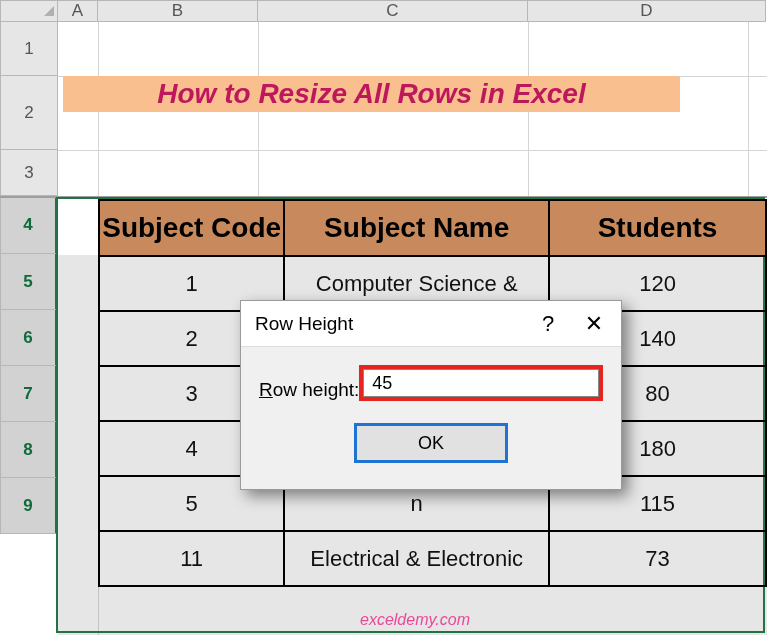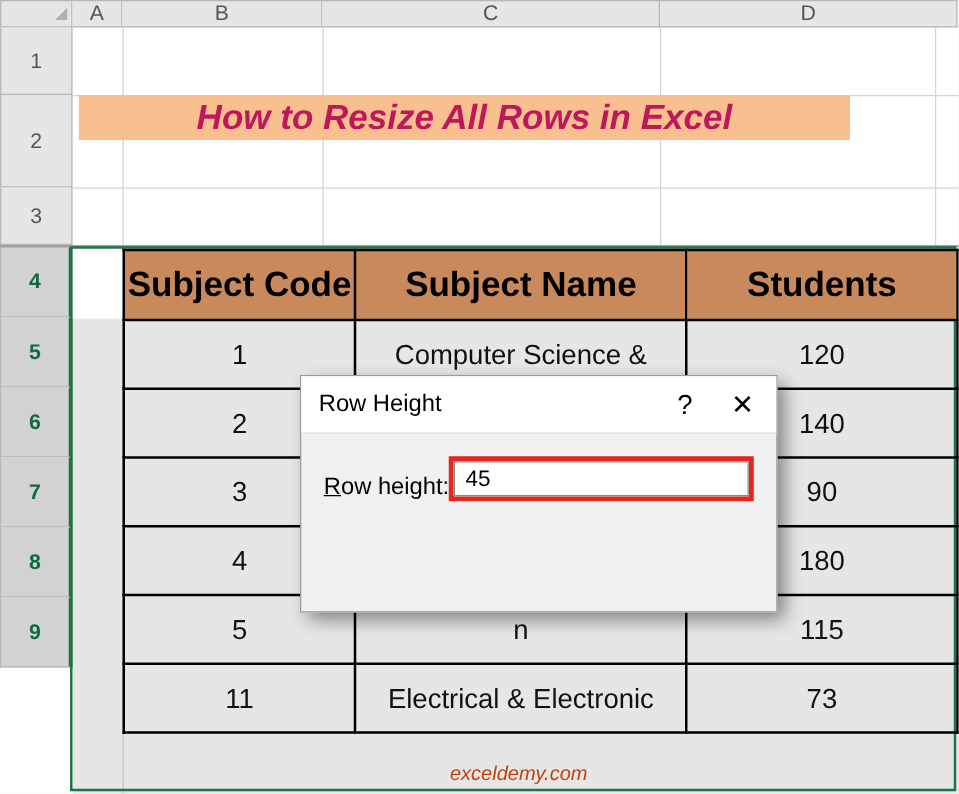--- a/index.html
+++ b/index.html
@@ -154,21 +154,21 @@
     background: #fff;
     pointer-events: none;
   }
 
   
   .watermark {
     position: absolute;
     left: 360px;
     bottom: 6px;
     font-size: 16px;
-    color: #c2410c;
+    color: #ec4899;
     font-style: italic;
     pointer-events: none;
   }
 
   
   .dialog {
     position: absolute;
     left: 212px;
     top: 300px;
     width: 382px;
@@ -310,21 +310,21 @@
     <td>120</td>
   </tr>
   <tr>
     <td>2</td>
     <td></td>
     <td>140</td>
   </tr>
   <tr>
     <td>3</td>
     <td></td>
-    <td>90</td>
+    <td>80</td>
   </tr>
   <tr>
     <td>4</td>
     <td></td>
     <td>180</td>
   </tr>
   <tr>
     <td>5</td>
     <td>n</td>
     <td>115</td>
@@ -353,15 +353,16 @@
   <div class="dlg-body">
     <div class="dlg-row1">
       <div class="dlg-label">
         <span class="u">R</span><span>ow height:</span>
       </div>
       <div class="dlg-input-wrap">
         <input class="dlg-input" type="text" value="45" style="">
       </div>
     </div>
     <div class="dlg-row2">
+      <div class="dlg-action primary">OK</div>
     </div>
   </div>
 </div>
 
 </body></html>

